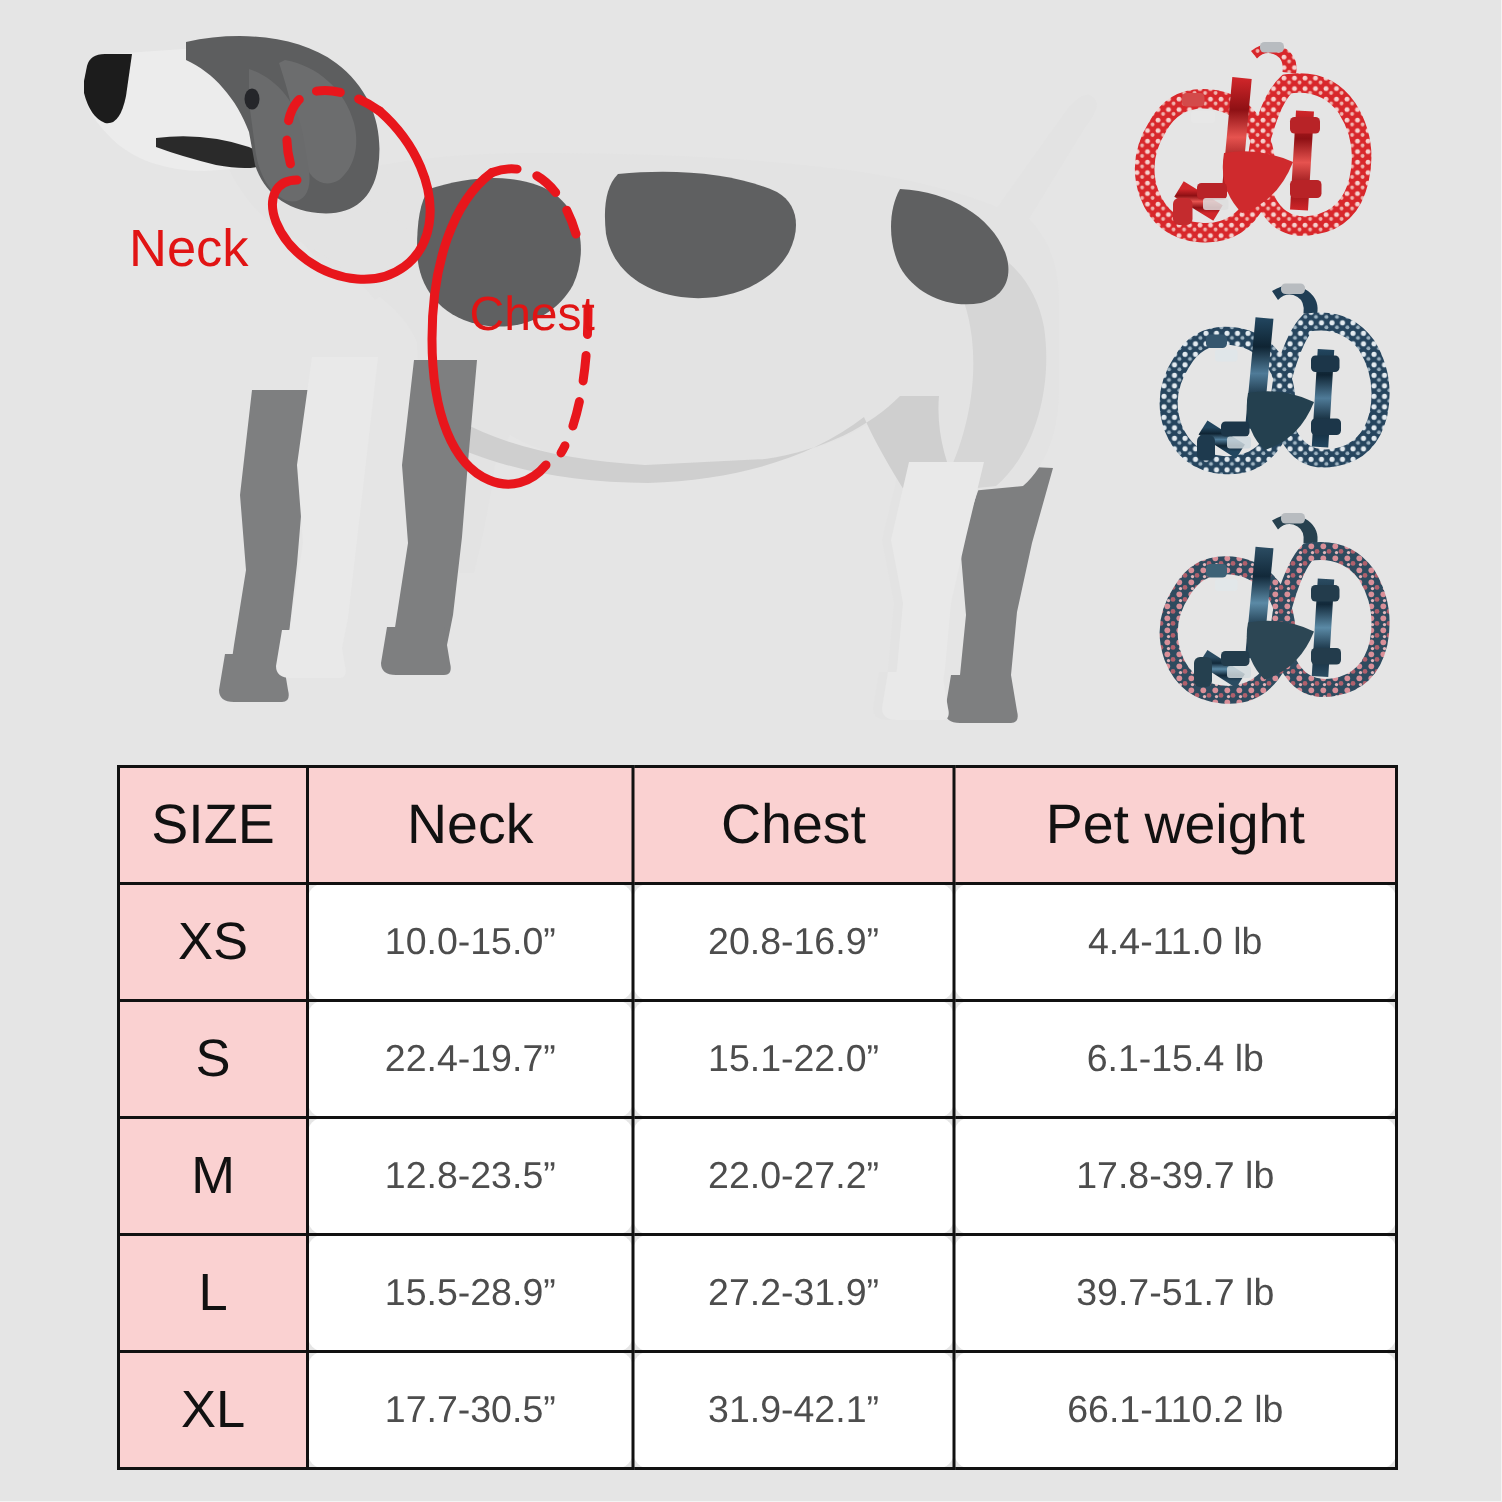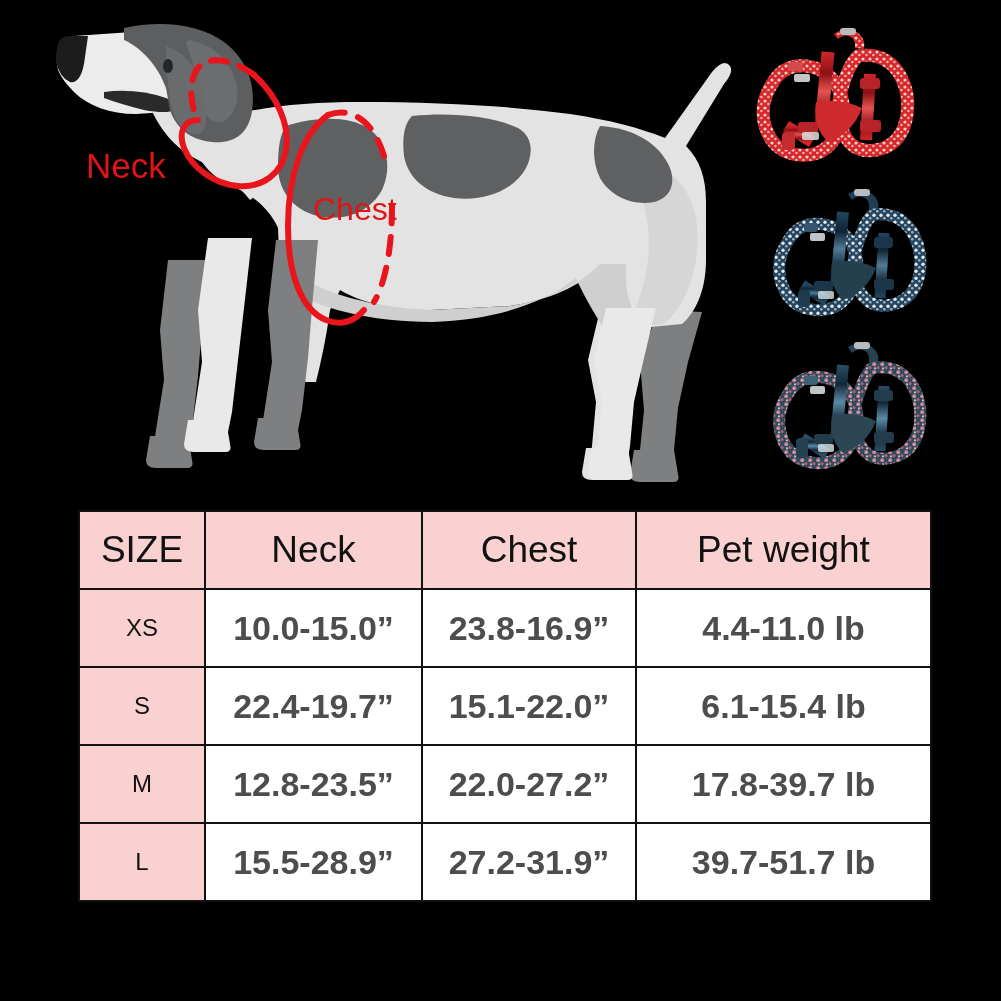--- a/index.html
+++ b/index.html
@@ -1,18 +1,18 @@
 <!DOCTYPE html>
 <html><head>
 <meta charset="utf-8">
 <style>
   html,body{margin:0;padding:0;background:#ffffff;}
   body{width:1001px;height:1001px;overflow:hidden;
        font-family:"Liberation Sans","DejaVu Sans",sans-serif;}
-  #root{position:relative;width:1001px;height:1001px;background:#000000;}
+  #root{position:relative;width:1001px;height:1001px;background:#e5e5e5;}
 
   
   #illustration{position:absolute;left:0;top:0;width:1001px;height:500px;}
   #dog-svg{position:absolute;left:40px;top:10px;}
 
   .meas-label{position:absolute;color:#e11414;font-weight:400;
               font-family:"Liberation Sans","DejaVu Sans",sans-serif;
               white-space:nowrap;line-height:1;}
   #label-neck{left:86px;top:148px;font-size:35px;}
   #label-chest{left:313px;top:193px;font-size:32px;}
@@ -28,22 +28,22 @@
               border-collapse:collapse;table-layout:fixed;}
   #size-table td,#size-table th{
       border:2px solid #111;padding:0;margin:0;
       text-align:center;vertical-align:middle;height:76px;}
   #size-table col.c-size{width:126px;}
   #size-table col.c-neck{width:217px;}
   #size-table col.c-chest{width:214px;}
   #size-table col.c-weight{width:295px;}
 
   thead th{background:#fad1d1;color:#111;font-size:37px;font-weight:400;}
-  tbody td.size-cell{background:#fad1d1;color:#111;font-size:24px;font-weight:400;}
-  tbody td.val-cell{background:#ffffff;color:#4d4d4d;font-size:34px;font-weight:700;}
+  tbody td.size-cell{background:#fad1d1;color:#111;font-size:35px;font-weight:400;}
+  tbody td.val-cell{background:#ffffff;color:#4d4d4d;font-size:25px;font-weight:400;border-radius:11px;}
 </style>
 </head>
 <body>
 
 <div id="root">
 
   <div id="illustration">
 
     <svg id="dog-svg" width="720" height="480" viewBox="0 0 720 480">
 
@@ -300,37 +300,43 @@
         <th>SIZE</th>
         <th>Neck</th>
         <th>Chest</th>
         <th>Pet weight</th>
       </tr>
     </thead>
     <tbody>
       <tr>
         <td class="size-cell">XS</td>
         <td class="val-cell">10.0-15.0”</td>
-        <td class="val-cell">23.8-16.9”</td>
+        <td class="val-cell">20.8-16.9”</td>
         <td class="val-cell">4.4-11.0 lb</td>
       </tr>
       <tr>
         <td class="size-cell">S</td>
         <td class="val-cell">22.4-19.7”</td>
         <td class="val-cell">15.1-22.0”</td>
         <td class="val-cell">6.1-15.4 lb</td>
       </tr>
       <tr>
         <td class="size-cell">M</td>
         <td class="val-cell">12.8-23.5”</td>
         <td class="val-cell">22.0-27.2”</td>
         <td class="val-cell">17.8-39.7 lb</td>
       </tr>
       <tr>
         <td class="size-cell">L</td>
         <td class="val-cell">15.5-28.9”</td>
         <td class="val-cell">27.2-31.9”</td>
         <td class="val-cell">39.7-51.7 lb</td>
       </tr>
+      <tr>
+        <td class="size-cell">XL</td>
+        <td class="val-cell">17.7-30.5”</td>
+        <td class="val-cell">31.9-42.1”</td>
+        <td class="val-cell">66.1-110.2 lb</td>
+      </tr>
     </tbody>
   </table>
 
 </div>
 
 </body></html>

